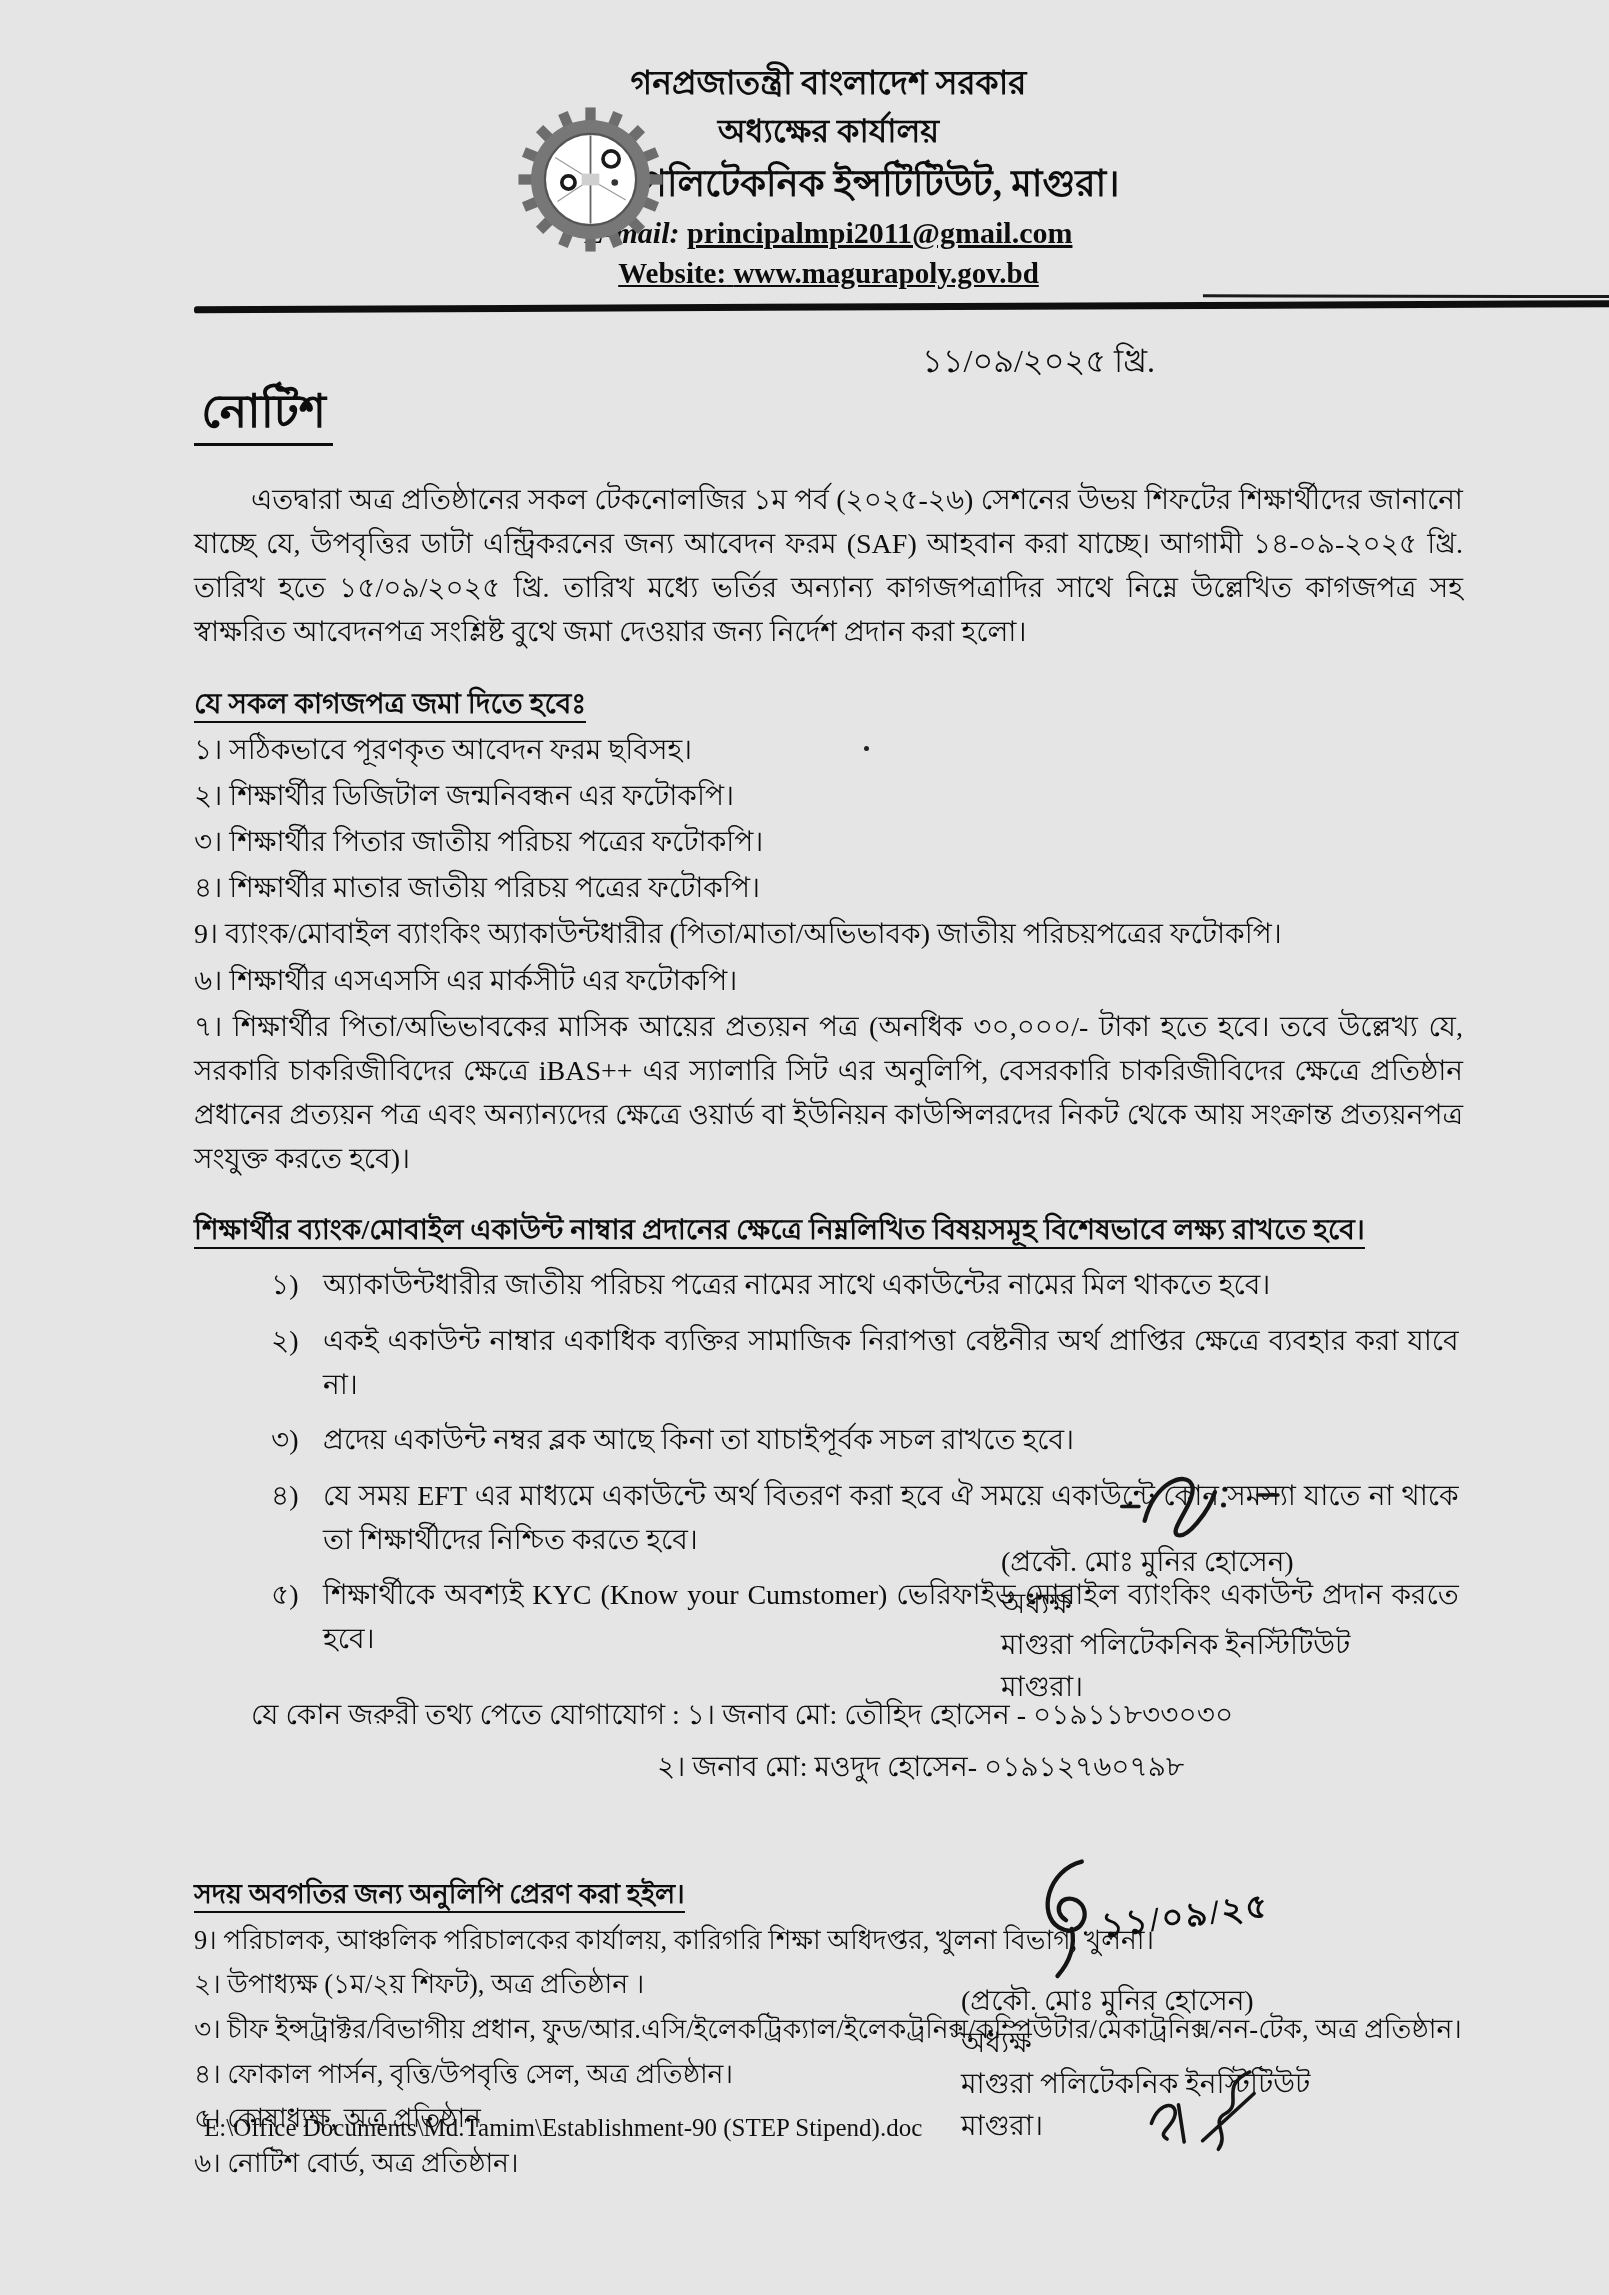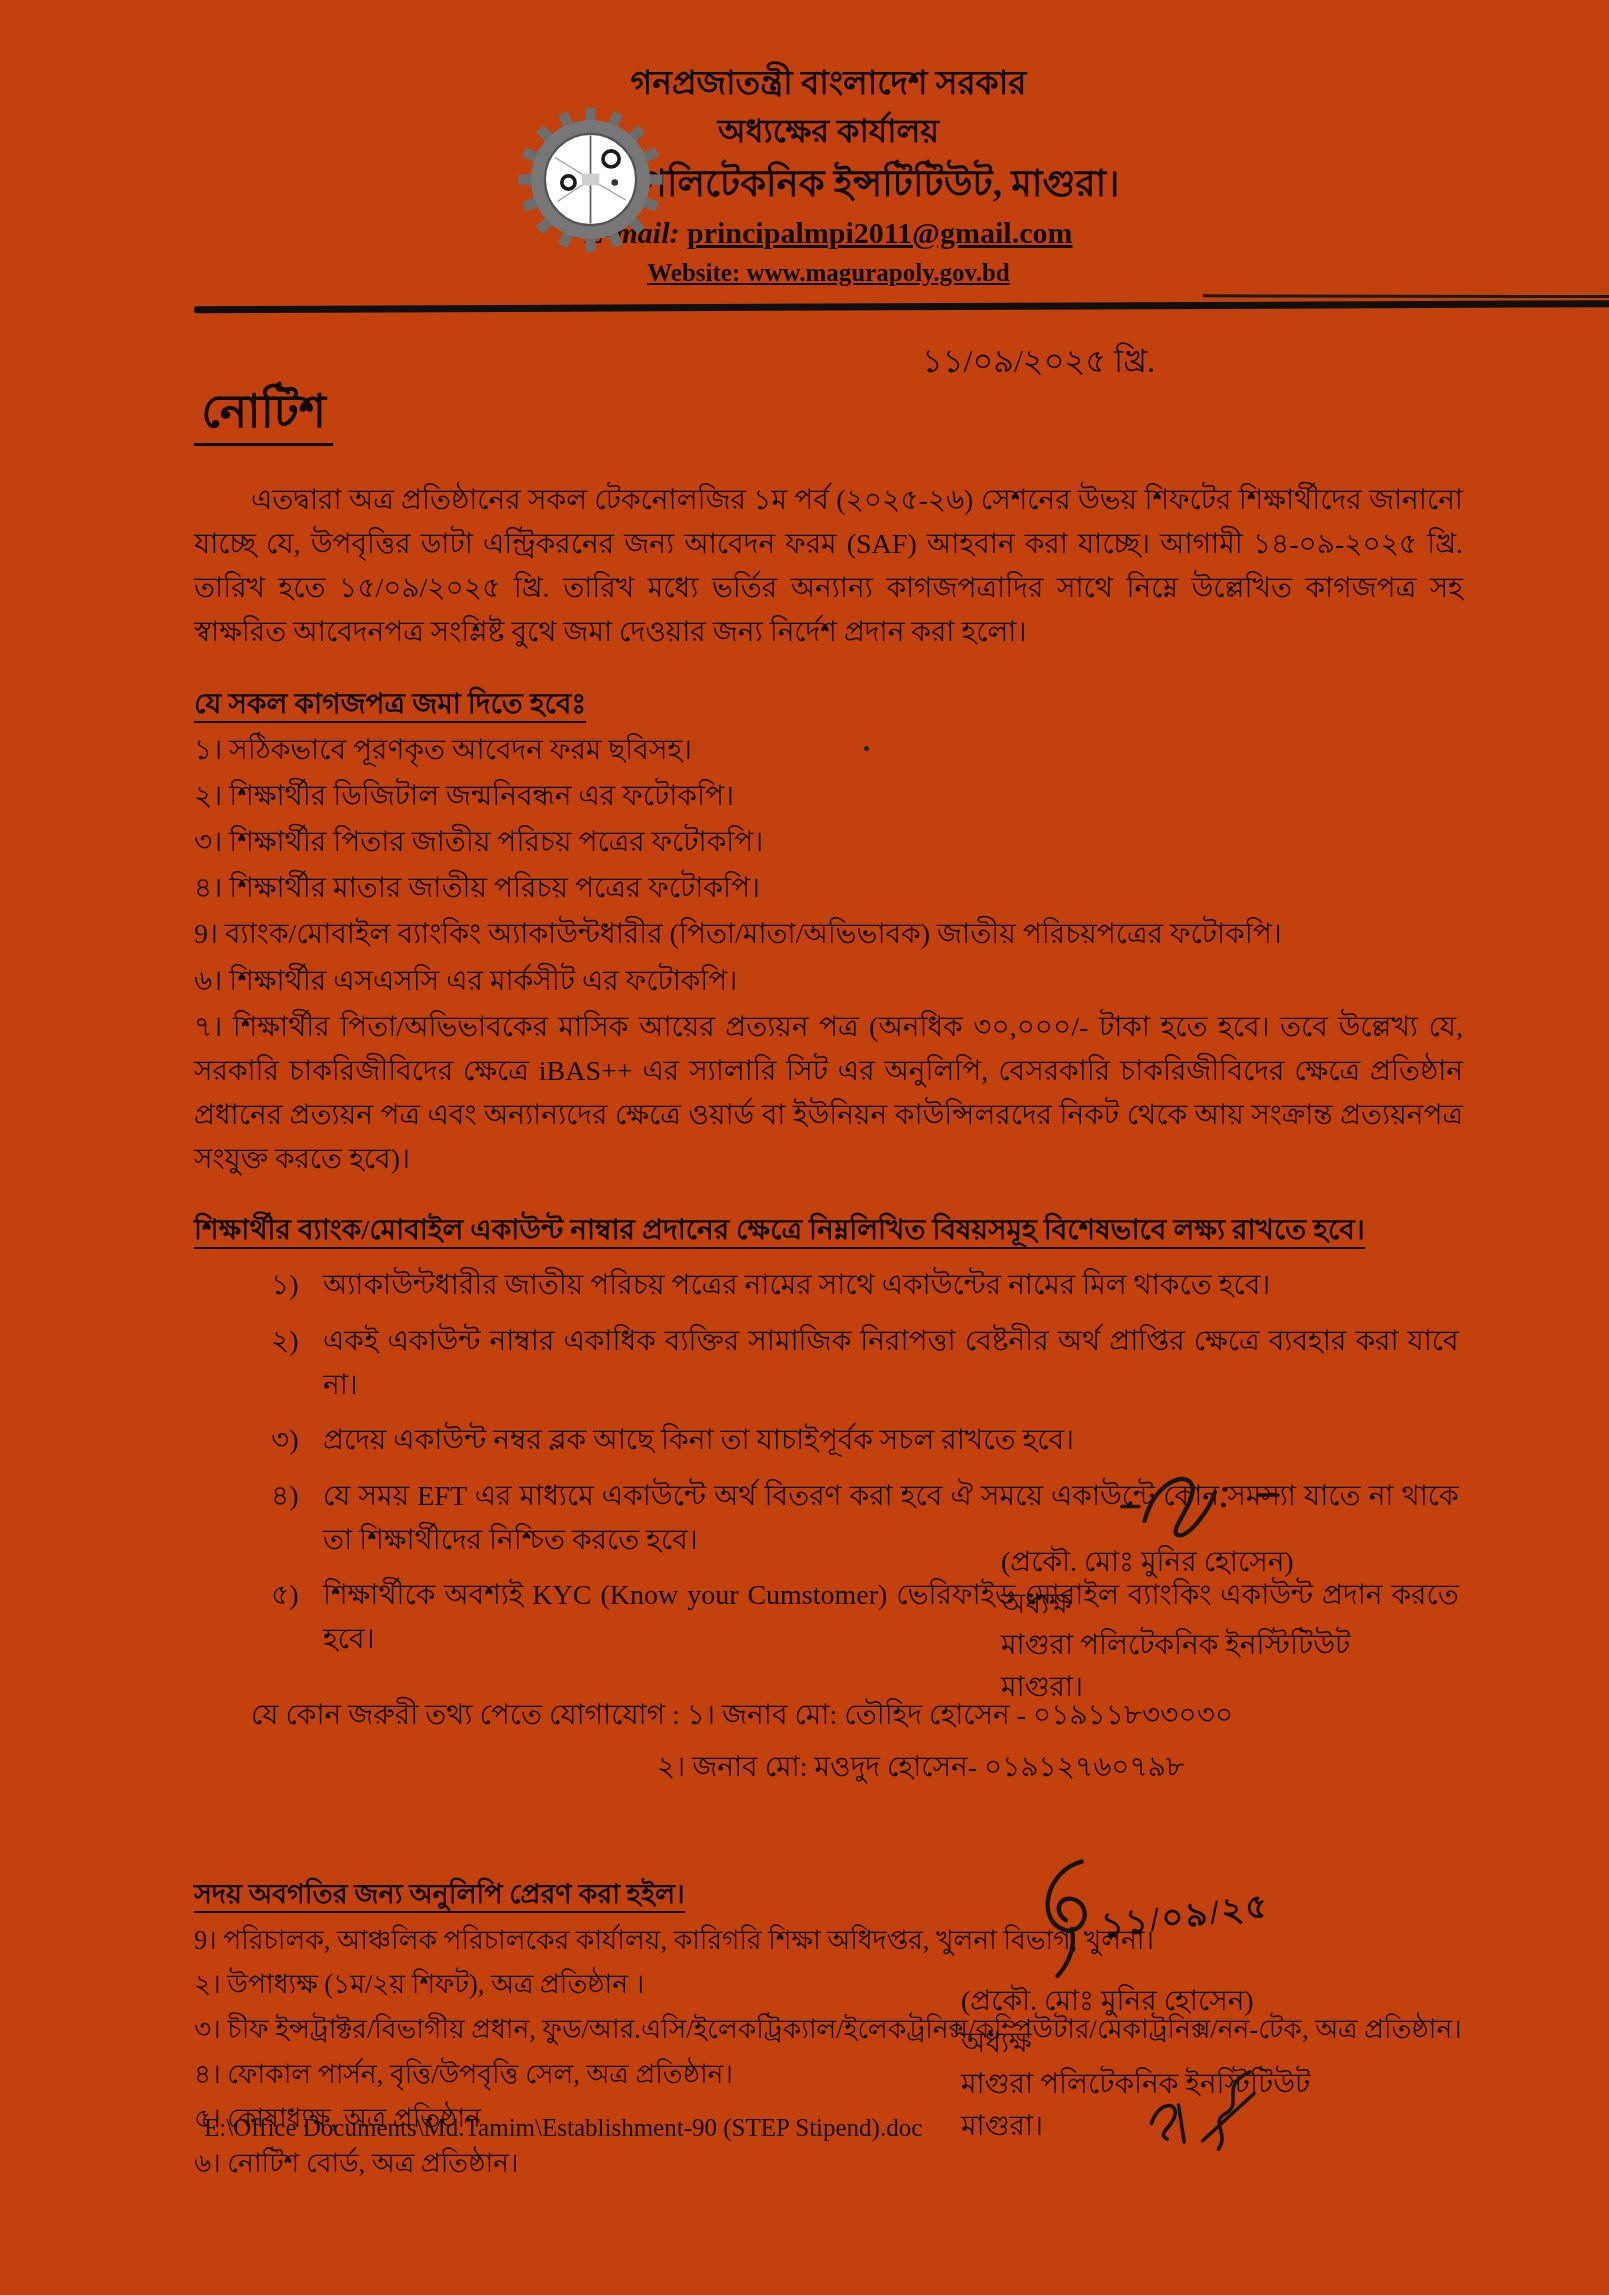--- a/index.html
+++ b/index.html
@@ -1,29 +1,29 @@
 <!DOCTYPE html>
 <html lang="bn" style="font-size:11.5px"><head>
 <meta charset="utf-8">
 <style>
   html,body{margin:0;padding:0;background:#ffffff;}
   .page{
-    position:relative; width:1610px; height:2295px; background:#c2410c;
+    position:relative; width:1610px; height:2295px; background:#e5e5e5;
     font-family:"Liberation Serif", serif; color:#0d0d0d; overflow:hidden;
   }
   .content{padding:63px 147px 0 194px;}
   
   .letterhead{text-align:center; position:relative;}
   .lh-govt{font-size:33px; line-height:40px; font-weight:700;}
   .lh-office{font-size:32px; line-height:39px; font-weight:700; margin-top:8.6px;}
   .lh-inst{font-size:37px; line-height:46px; font-weight:700; margin-top:10px;}
   .lh-email{font-size:30px; line-height:37px; font-weight:700; margin-top:7.2px;}
   .lh-email .lbl{font-style:italic;}
   .lh-email .val{text-decoration:underline;}
-  .lh-web{font-size:25px; line-height:36px; font-weight:700; margin-top:4.3px; text-decoration:underline;}
+  .lh-web{font-size:29px; line-height:36px; font-weight:700; margin-top:4.3px; text-decoration:underline;}
   .logo{position:absolute; left:323px; top:43px; width:147px; height:147px;}
   .rule-heavy{
     width:1535px; height:7.2px; background:#0f0f0f; margin:11.5px auto 0;
     transform:rotate(-0.25deg); border-radius:2.9px; position:relative;
   }
   .rule-heavy::after{
     content:""; position:absolute; right:4.3px; top:-6.5px; width:34%; height:2.9px;
     background:#1a1a1a; transform:rotate(0.35deg);
   }
   

